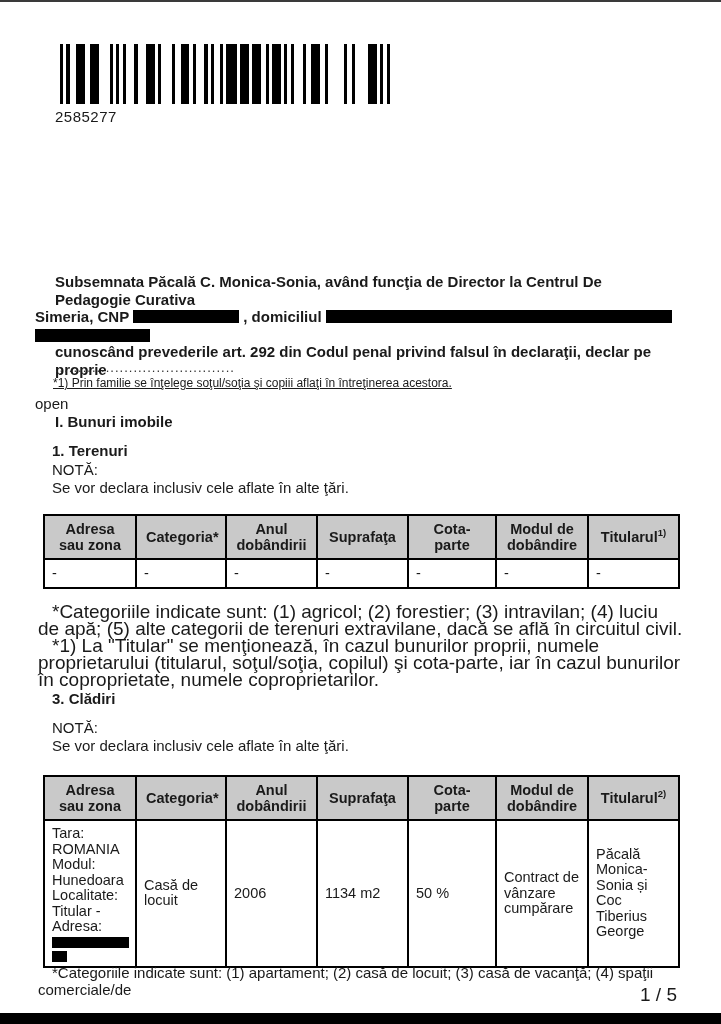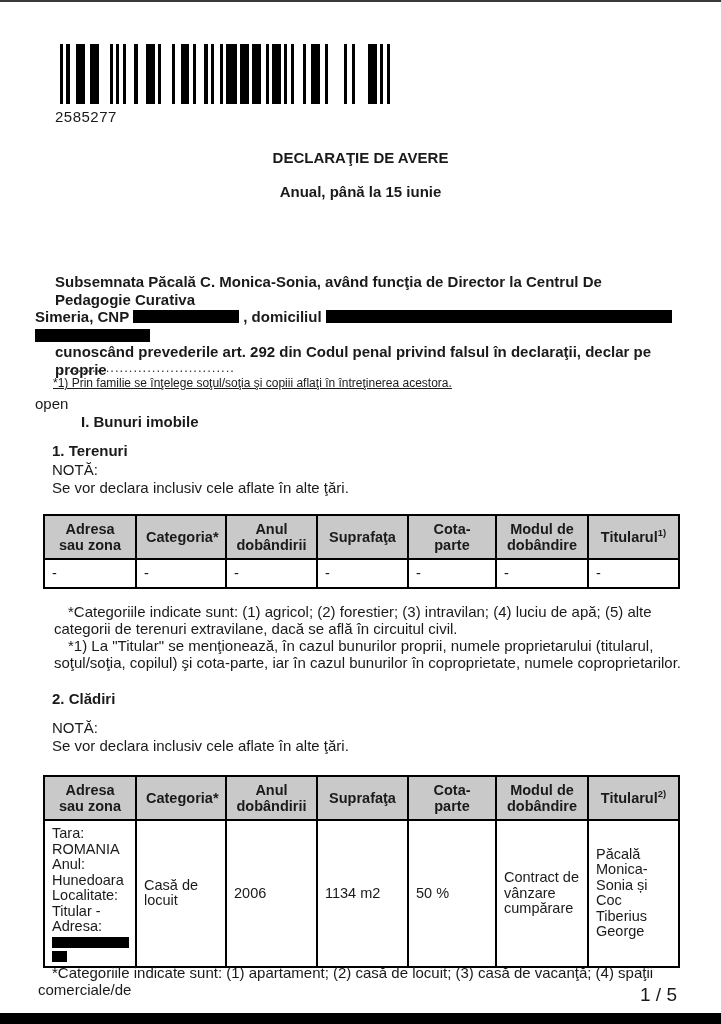--- a/index.html
+++ b/index.html
@@ -46,58 +46,56 @@
   }
   td { border:2px solid #000; padding:4px 7px; vertical-align:middle; line-height:15.5px; }
   td.topalign { vertical-align:top; padding-top:5px; }
   .t1 { position:absolute; top:512px; left:43px; }
   .t1 td { height:29px; }
   .t2 { position:absolute; top:773px; left:43px; }
   .redact-block  { background:var(--redact,#000); height:11px; width:77px; margin-top:2px; }
   .redact-block2 { background:var(--redact,#000); height:11px; width:15px; margin-top:3px; }
 
   
-  .notes { position:absolute; left:38px; width:645px; font-size:15px; line-height:17px;margin-left:16px; }
+  .notes { position:absolute; left:38px; width:645px; font-size:19px; line-height:17px; }
   .notes p { text-indent:14px; }
   .notes-terenuri { top:601px; }
   .footer-note { top:962px; position:absolute; left:38px; width:645px; font-size:15px; text-indent:14px; }
 
   .page-number { position:absolute; top:982px; right:44px; font-size:19px; }
   .bottom-bar  { position:absolute; left:0; bottom:0; width:721px; height:11px; background:#000; }
 </style>
 </head>
 <body>
 
 <div class="page">
 
   <div class="barcode"><span style="display: inline-block; height: 100%; width: 3.23529px; background: rgb(0, 0, 0);"></span><span style="display: inline-block; height: 100%; width: 3.23529px; background: rgb(255, 255, 255);"></span><span style="display: inline-block; height: 100%; width: 3.23529px; background: rgb(0, 0, 0);"></span><span style="display: inline-block; height: 100%; width: 6.47059px; background: rgb(255, 255, 255);"></span><span style="display: inline-block; height: 100%; width: 8.62745px; background: rgb(0, 0, 0);"></span><span style="display: inline-block; height: 100%; width: 5.39216px; background: rgb(255, 255, 255);"></span><span style="display: inline-block; height: 100%; width: 8.62745px; background: rgb(0, 0, 0);"></span><span style="display: inline-block; height: 100%; width: 10.7843px; background: rgb(255, 255, 255);"></span><span style="display: inline-block; height: 100%; width: 3.23529px; background: rgb(0, 0, 0);"></span><span style="display: inline-block; height: 100%; width: 3.23529px; background: rgb(255, 255, 255);"></span><span style="display: inline-block; height: 100%; width: 3.23529px; background: rgb(0, 0, 0);"></span><span style="display: inline-block; height: 100%; width: 3.23529px; background: rgb(255, 255, 255);"></span><span style="display: inline-block; height: 100%; width: 3.23529px; background: rgb(0, 0, 0);"></span><span style="display: inline-block; height: 100%; width: 8.62745px; background: rgb(255, 255, 255);"></span><span style="display: inline-block; height: 100%; width: 3.23529px; background: rgb(0, 0, 0);"></span><span style="display: inline-block; height: 100%; width: 8.62745px; background: rgb(255, 255, 255);"></span><span style="display: inline-block; height: 100%; width: 8.62745px; background: rgb(0, 0, 0);"></span><span style="display: inline-block; height: 100%; width: 3.23529px; background: rgb(255, 255, 255);"></span><span style="display: inline-block; height: 100%; width: 3.23529px; background: rgb(0, 0, 0);"></span><span style="display: inline-block; height: 100%; width: 10.7843px; background: rgb(255, 255, 255);"></span><span style="display: inline-block; height: 100%; width: 3.23529px; background: rgb(0, 0, 0);"></span><span style="display: inline-block; height: 100%; width: 5.39216px; background: rgb(255, 255, 255);"></span><span style="display: inline-block; height: 100%; width: 8.62745px; background: rgb(0, 0, 0);"></span><span style="display: inline-block; height: 100%; width: 3.23529px; background: rgb(255, 255, 255);"></span><span style="display: inline-block; height: 100%; width: 3.23529px; background: rgb(0, 0, 0);"></span><span style="display: inline-block; height: 100%; width: 8.62745px; background: rgb(255, 255, 255);"></span><span style="display: inline-block; height: 100%; width: 3.23529px; background: rgb(0, 0, 0);"></span><span style="display: inline-block; height: 100%; width: 3.23529px; background: rgb(255, 255, 255);"></span><span style="display: inline-block; height: 100%; width: 3.23529px; background: rgb(0, 0, 0);"></span><span style="display: inline-block; height: 100%; width: 5.39216px; background: rgb(255, 255, 255);"></span><span style="display: inline-block; height: 100%; width: 3.23529px; background: rgb(0, 0, 0);"></span><span style="display: inline-block; height: 100%; width: 3.23529px; background: rgb(255, 255, 255);"></span><span style="display: inline-block; height: 100%; width: 10.7843px; background: rgb(0, 0, 0);"></span><span style="display: inline-block; height: 100%; width: 3.23529px; background: rgb(255, 255, 255);"></span><span style="display: inline-block; height: 100%; width: 8.62745px; background: rgb(0, 0, 0);"></span><span style="display: inline-block; height: 100%; width: 3.23529px; background: rgb(255, 255, 255);"></span><span style="display: inline-block; height: 100%; width: 8.62745px; background: rgb(0, 0, 0);"></span><span style="display: inline-block; height: 100%; width: 5.39216px; background: rgb(255, 255, 255);"></span><span style="display: inline-block; height: 100%; width: 3.23529px; background: rgb(0, 0, 0);"></span><span style="display: inline-block; height: 100%; width: 3.23529px; background: rgb(255, 255, 255);"></span><span style="display: inline-block; height: 100%; width: 8.62745px; background: rgb(0, 0, 0);"></span><span style="display: inline-block; height: 100%; width: 3.23529px; background: rgb(255, 255, 255);"></span><span style="display: inline-block; height: 100%; width: 3.23529px; background: rgb(0, 0, 0);"></span><span style="display: inline-block; height: 100%; width: 3.23529px; background: rgb(255, 255, 255);"></span><span style="display: inline-block; height: 100%; width: 3.23529px; background: rgb(0, 0, 0);"></span><span style="display: inline-block; height: 100%; width: 8.62745px; background: rgb(255, 255, 255);"></span><span style="display: inline-block; height: 100%; width: 3.23529px; background: rgb(0, 0, 0);"></span><span style="display: inline-block; height: 100%; width: 5.39216px; background: rgb(255, 255, 255);"></span><span style="display: inline-block; height: 100%; width: 8.62745px; background: rgb(0, 0, 0);"></span><span style="display: inline-block; height: 100%; width: 5.39216px; background: rgb(255, 255, 255);"></span><span style="display: inline-block; height: 100%; width: 3.23529px; background: rgb(0, 0, 0);"></span><span style="display: inline-block; height: 100%; width: 15.098px; background: rgb(255, 255, 255);"></span><span style="display: inline-block; height: 100%; width: 3.23529px; background: rgb(0, 0, 0);"></span><span style="display: inline-block; height: 100%; width: 5.39216px; background: rgb(255, 255, 255);"></span><span style="display: inline-block; height: 100%; width: 3.23529px; background: rgb(0, 0, 0);"></span><span style="display: inline-block; height: 100%; width: 12.9412px; background: rgb(255, 255, 255);"></span><span style="display: inline-block; height: 100%; width: 8.62745px; background: rgb(0, 0, 0);"></span><span style="display: inline-block; height: 100%; width: 3.23529px; background: rgb(255, 255, 255);"></span><span style="display: inline-block; height: 100%; width: 3.23529px; background: rgb(0, 0, 0);"></span><span style="display: inline-block; height: 100%; width: 3.23529px; background: rgb(255, 255, 255);"></span><span style="display: inline-block; height: 100%; width: 3.23529px; background: rgb(0, 0, 0);"></span></div>
   <div class="barcode-number">2585277</div>
 
-  <div class="doc-title">DECLARAŢIE DE AVERE</div>
-  <div class="doc-subtitle">Anual, până la 15 iunie</div>
 
   <div class="intro">
     <div class="line indent">Subsemnata Păcală C. Monica-Sonia, având funcţia de Director la Centrul De Pedagogie Curativa</div>
     <div class="line flexline">
       <span style="white-space:pre;">Simeria, CNP </span>
       <span class="redact w106"></span>
       <span style="white-space:pre;"> , domiciliul </span>
       <span class="redact grow"></span>
     </div>
     <div class="line">
       <span class="redact w115"></span>
     </div>
     <div class="line indent">cunoscând prevederile art. 292 din Codul penal privind falsul în declaraţii, declar pe proprie</div>
   </div>
 
   <div class="dots">.......................................</div>
   <div class="footnote1">*1) Prin familie se înţelege soţul/soţia şi copiii aflaţi în întreţinerea acestora.</div>
   <div class="open-text">open</div>
 
-  <div class="sec-head" style="top:411px; left:55px;margin-left:26px;">I. Bunuri imobile</div>
+  <div class="sec-head" style="top:411px; left:55px;">I. Bunuri imobile</div>
   <div class="sec-head" style="top:440px; left:52px;">1. Terenuri</div>
   <div class="nota" style="top:459px; left:52px;">NOTĂ:</div>
   <div class="nota" style="top:477px; left:52px;">Se vor declara inclusiv cele aflate în alte ţări.</div>
 
   <table class="t1">
     <colgroup>
         <col style="width:92px">
         <col style="width:90px">
         <col style="width:91px">
         <col style="width:91px">
@@ -127,21 +125,21 @@
         <td>-</td>
       </tr>
     </tbody>
   </table>
 
   <div class="notes notes-terenuri">
     <p>*Categoriile indicate sunt: (1) agricol; (2) forestier; (3) intravilan; (4) luciu de apă; (5) alte categorii de terenuri extravilane, dacă se află în circuitul civil.</p>
     <p>*1) La "Titular" se menţionează, în cazul bunurilor proprii, numele proprietarului (titularul, soţul/soţia, copilul) şi cota-parte, iar în cazul bunurilor în coproprietate, numele coproprietarilor.</p>
   </div>
 
-  <div class="sec-head" style="top:688px; left:52px;">2. Clădiri</div>
+  <div class="sec-head" style="top:688px; left:52px;">3. Clădiri</div>
   <div class="nota" style="top:717px; left:52px;">NOTĂ:</div>
   <div class="nota" style="top:735px; left:52px;">Se vor declara inclusiv cele aflate în alte ţări.</div>
 
   <table class="t2">
     <colgroup>
         <col style="width:92px">
         <col style="width:90px">
         <col style="width:91px">
         <col style="width:91px">
         <col style="width:88px">
@@ -157,21 +155,21 @@
         <th>Cota-parte</th>
         <th>Modul de dobândire</th>
         <th><span>Titularul</span><sup>2)</sup></th>
       </tr>
     </thead>
     <tbody>
       <tr>
         <td class="topalign">
           <div>Tara:</div>
           <div>ROMANIA</div>
-          <div>Anul:</div>
+          <div>Modul:</div>
           <div>Hunedoara</div>
           <div>Localitate:</div>
           <div>Titular -</div>
           <div>Adresa:</div>
           <div class="redact-block"></div>
           <div class="redact-block2"></div>
         </td>
         <td>Casă de locuit</td>
         <td>2006</td>
         <td>1134 m2</td>

